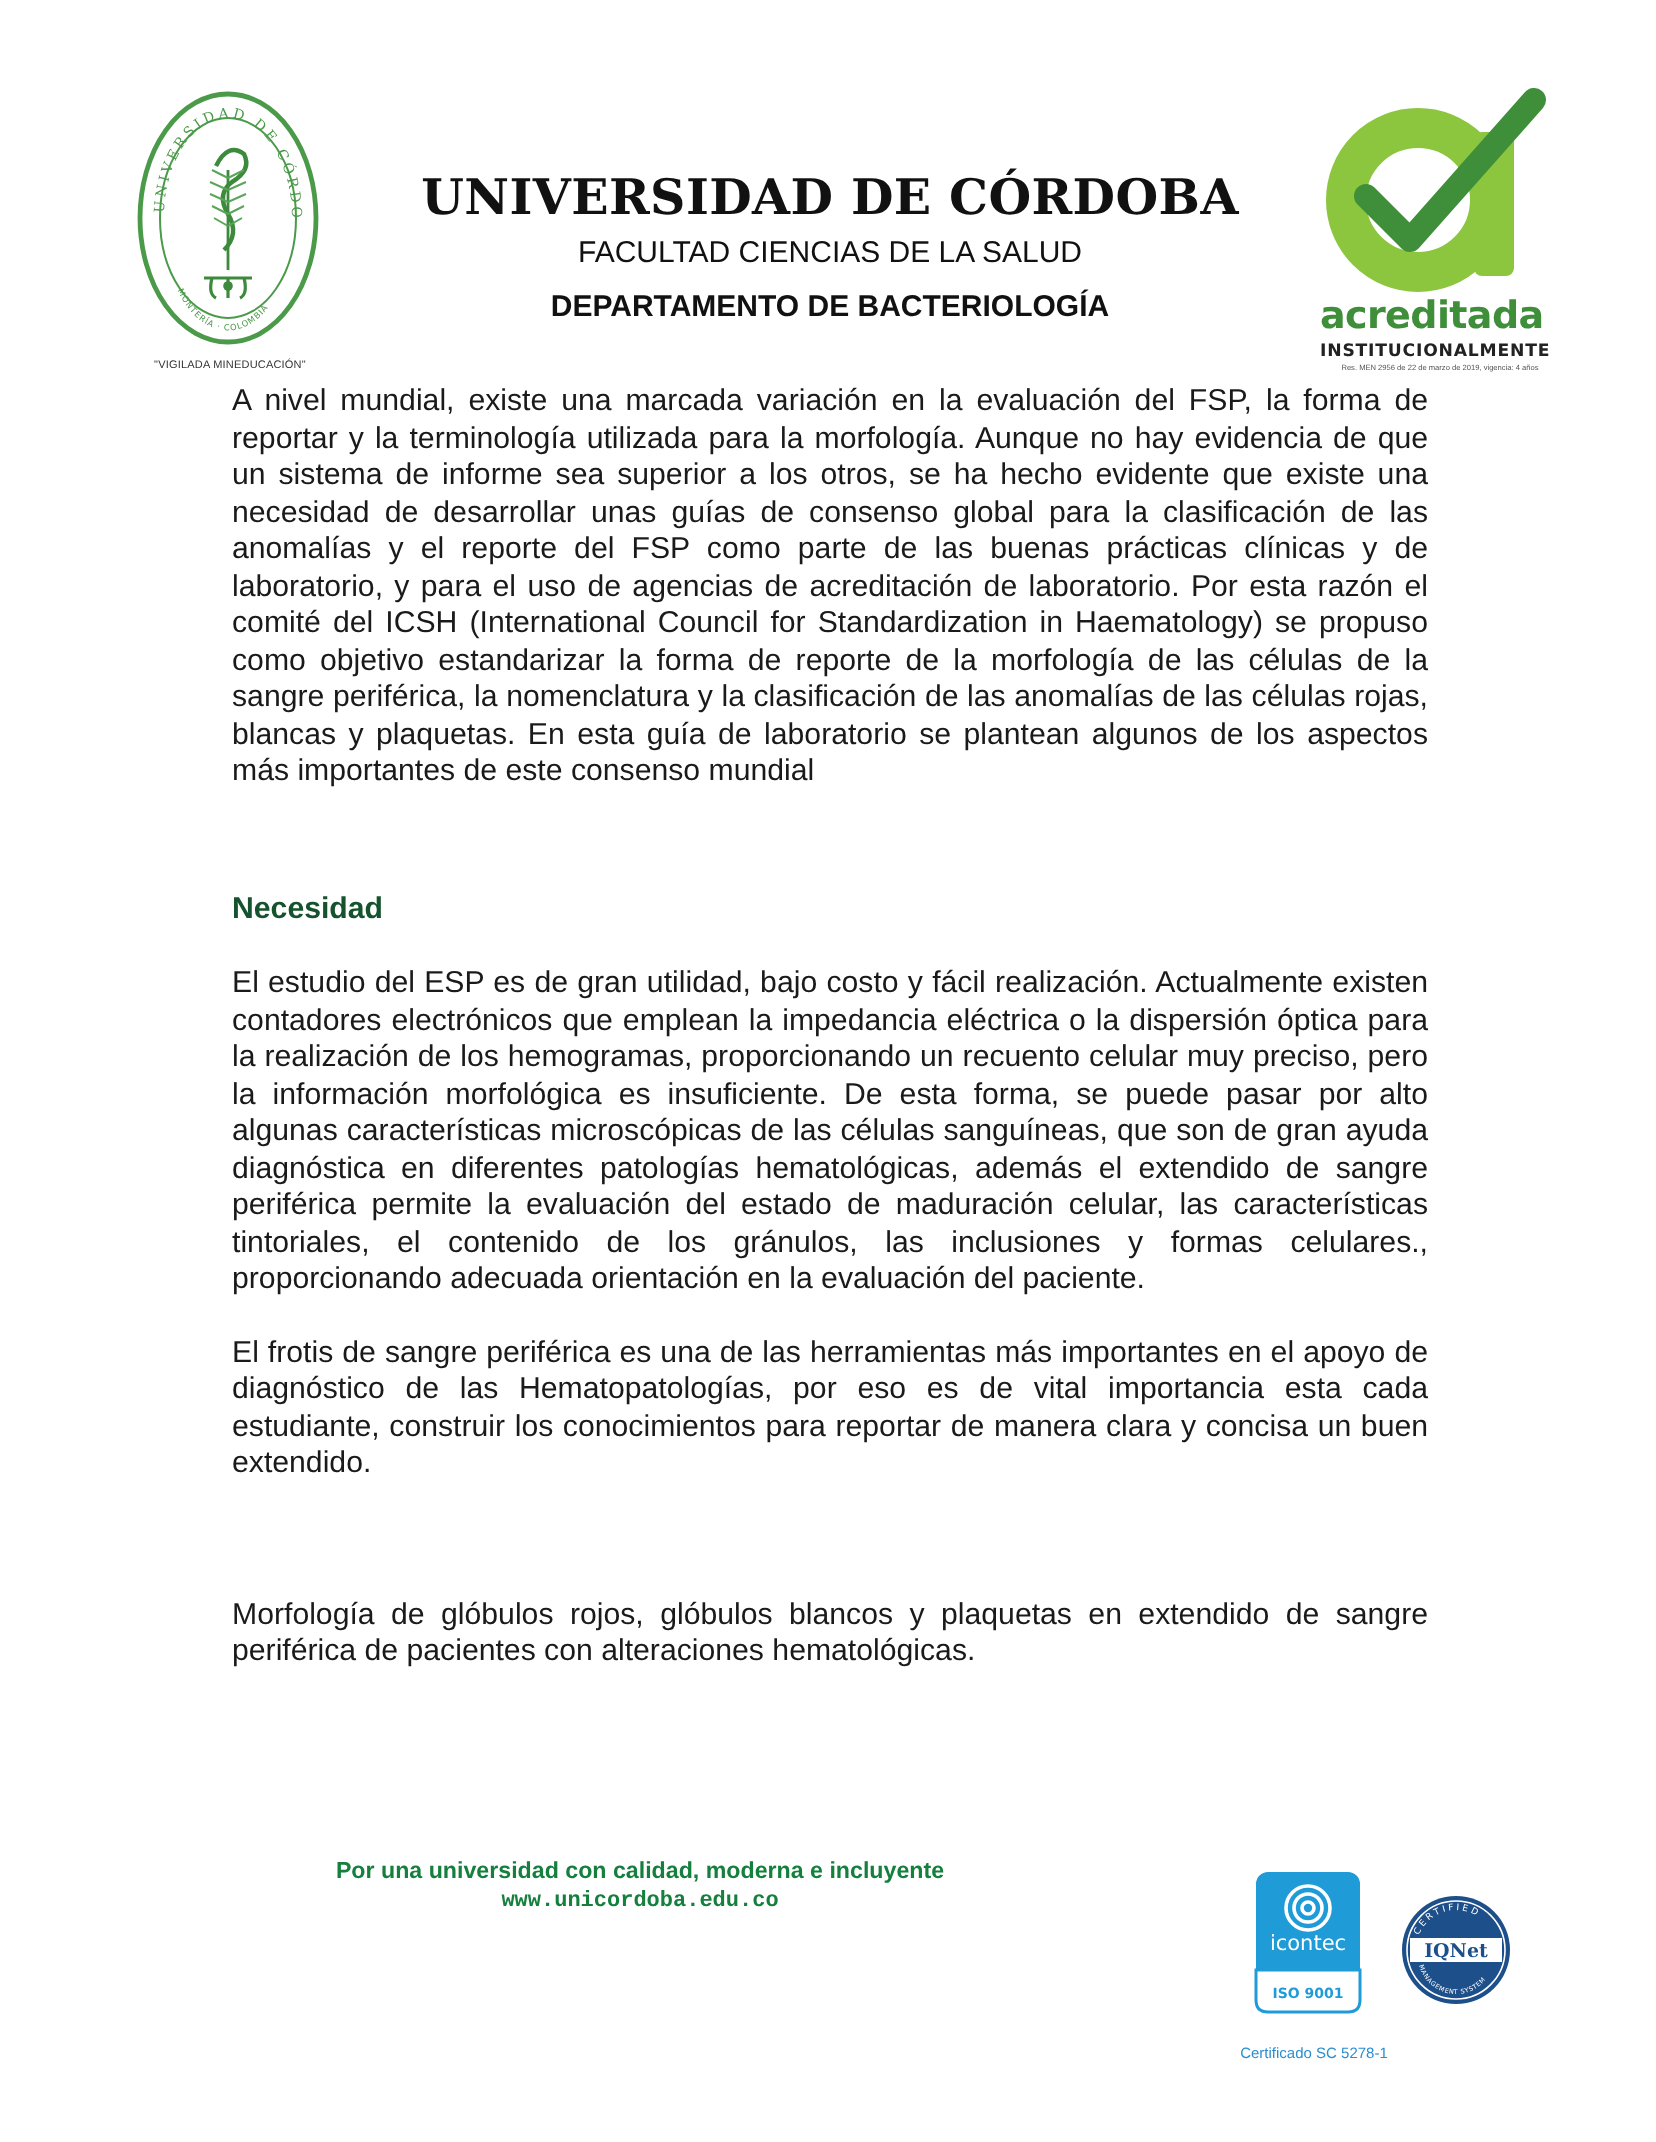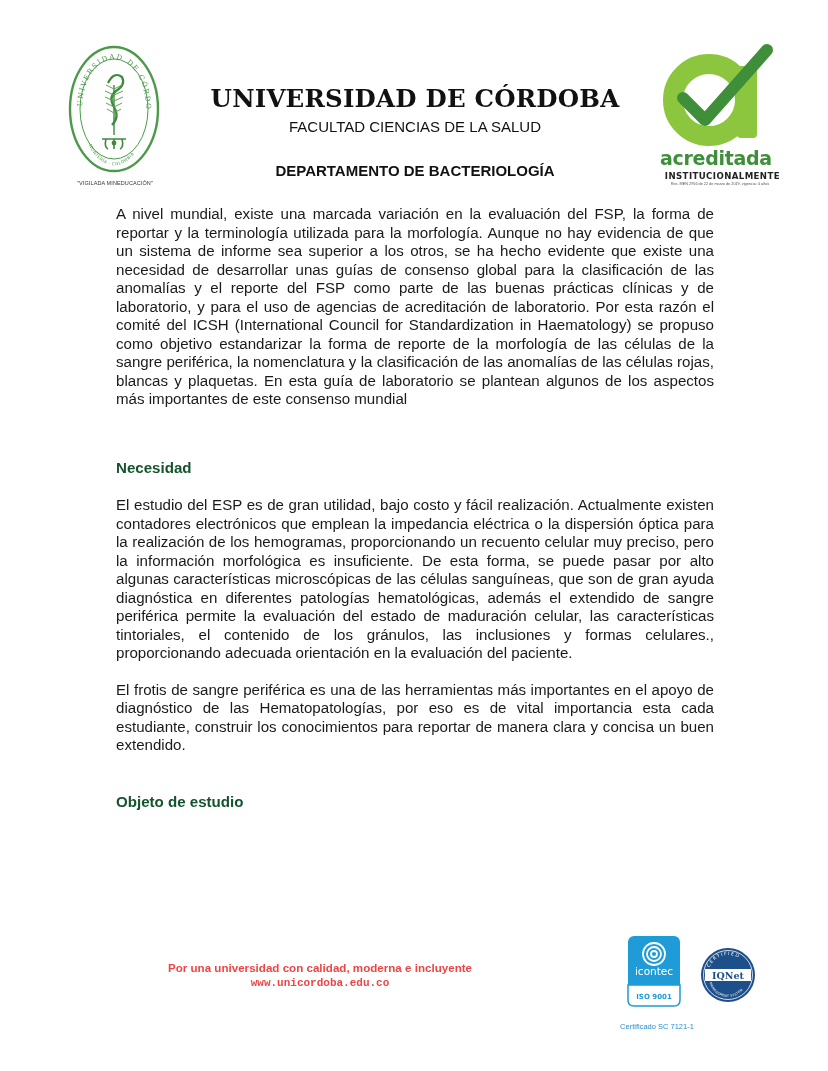--- a/index.html
+++ b/index.html
@@ -4,34 +4,34 @@
   <style>
     html, body { margin: 0; padding: 0; background: #ffffff; }
     body { width: 828px; height: 1071px; position: relative; overflow: hidden; font-family: "Liberation Sans", sans-serif; color: #1a1a1a; }
 
     
     .seal { position: absolute; left: 68px; top: 45px; width: 92px; height: 128px; }
     .seal-caption { position: absolute; left: 60px; top: 180px; width: 110px; text-align: center; font-size: 5.5px; color: #333; letter-spacing: 0.1px; }
     .title-block { position: absolute; left: 200px; top: 84px; width: 430px; text-align: center; }
     .uni-title { font-family: "DejaVu Serif", "Liberation Serif", serif; font-weight: bold; font-size: 24.5px; letter-spacing: 0.2px; color: #111; line-height: 30px; }
     .faculty { font-family: "Liberation Sans", sans-serif; font-weight: normal; font-size: 15px; color: #111; margin-top: 3px; line-height: 20px; }
-    .dept { font-family: "Liberation Sans", sans-serif; font-weight: bold; font-size: 15px; color: #111; margin-top: 24px; line-height: 20px; }
+    .dept { font-family: "Liberation Sans", sans-serif; font-weight: bold; font-size: 15px; color: #111; margin-top: 7px; line-height: 20px; }
 
     .accred { position: absolute; left: 655px; top: 44px; width: 130px; height: 150px; }
     .accred-word { position: absolute; left: 660px; top: 147px; width: 120px; text-align: left; font-family: "DejaVu Sans", sans-serif; font-weight: bold; font-size: 19px; color: #3f8f3a; letter-spacing: -0.3px; line-height: 22px; }
-    .accred-inst { position: absolute; left: 660px; top: 171px; width: 120px; text-align: right; font-family: "DejaVu Sans", sans-serif; font-weight: bold; font-size: 8.6px; color: #222; letter-spacing: 0.4px; line-height: 10px; }
+    .accred-inst { position: absolute; left: 660px; top: 171px; width: 120px; text-align: left; font-family: "DejaVu Sans", sans-serif; font-weight: bold; font-size: 8.6px; color: #222; letter-spacing: 0.4px; line-height: 10px; }
     .accred-res { position: absolute; left: 660px; top: 182px; width: 120px; text-align: center; font-size: 3.8px; color: #555; line-height: 5px; }
 
     
-    .content { position: absolute; left: 116px; top: 205px; width: 598px; }
+    .content { position: absolute; left: 116px; top: 192px; width: 598px; }
     .para { font-family: "Liberation Sans", sans-serif; font-size: 15.1px; line-height: 18.5px; text-align: justify; color: #1a1a1a; margin: 0; }
     .heading { font-family: "Liberation Sans", sans-serif; font-weight: bold; font-size: 15.1px; line-height: 18.5px; color: #14532d; margin: 0; }
 
     
-    .footer-text { position: absolute; left: 100px; top: 960px; width: 440px; text-align: center; font-family: "Liberation Sans", sans-serif; color: #ef4444; }
+    .footer-text { position: absolute; left: 100px; top: 928px; width: 440px; text-align: center; font-family: "Liberation Sans", sans-serif; color: #15803d; }
     .footer-slogan { font-weight: bold; font-size: 11.6px; line-height: 16px; }
     .footer-address { font-size: 10.8px; line-height: 15px; }
     .footer-web { font-weight: bold; font-size: 11px; line-height: 15px; font-family: Liberation Mono, monospace; }
 
     .icontec { position: absolute; left: 627px; top: 935px; width: 54px; height: 72px; }
     .iqnet { position: absolute; left: 699px; top: 946px; width: 58px; height: 58px; }
     .cert-code { position: absolute; left: 612px; top: 1022px; width: 90px; text-align: center; font-size: 7.5px; color: #2a8fd0; }
   </style>
 </head>
 <body>
@@ -93,22 +93,22 @@
   <p class="para">A nivel mundial, existe una marcada variación en la evaluación del FSP, la forma de reportar y la terminología utilizada para la morfología. Aunque no hay evidencia de que un sistema de informe sea superior a los otros, se ha hecho evidente que existe una necesidad de desarrollar unas guías de consenso global para la clasificación de las anomalías y el reporte del FSP como parte de las buenas prácticas clínicas y de laboratorio, y para el uso de agencias de acreditación de laboratorio. Por esta razón el comité del ICSH (International Council for Standardization in Haematology) se propuso como objetivo estandarizar la forma de reporte de la morfología de las células de la sangre periférica, la nomenclatura y la clasificación de las anomalías de las células rojas, blancas y plaquetas. En esta guía de laboratorio se plantean algunos de los aspectos más importantes de este consenso mundial</p>
 
   <div style="height: 50px;"></div>
   <h2 class="heading">Necesidad</h2>
   <div style="height: 19px;"></div>
   <p class="para">El estudio del ESP es de gran utilidad, bajo costo y fácil realización. Actualmente existen contadores electrónicos que emplean la impedancia eléctrica o la dispersión óptica para la realización de los hemogramas, proporcionando un recuento celular muy preciso, pero la información morfológica es insuficiente. De esta forma, se puede pasar por alto algunas características microscópicas de las células sanguíneas, que son de gran ayuda diagnóstica en diferentes patologías hematológicas, además el extendido de sangre periférica permite la evaluación del estado de maduración celular, las características tintoriales, el contenido de los gránulos, las inclusiones y formas celulares., proporcionando adecuada orientación en la evaluación del paciente.</p>
   <div style="height: 18px;"></div>
   <p class="para">El frotis de sangre periférica es una de las herramientas más importantes en el apoyo de diagnóstico de las Hematopatologías, por eso es de vital importancia esta cada estudiante, construir los conocimientos para reportar de manera clara y concisa un buen extendido.</p>
 
   <div style="height: 38px;"></div>
-  <h2 class="heading">Objeto de estudio</h2>
   <div style="height: 19px;"></div>
+  <p class="para">Morfología de glóbulos rojos, glóbulos blancos y plaquetas en extendido de sangre periférica de pacientes con alteraciones hematológicas.</p>
 </div>
 
 <div>
   <div class="footer-text">
     <div class="footer-slogan">Por una universidad con calidad, moderna e incluyente</div>
     <div class="footer-web">www.unicordoba.edu.co</div>
   </div>
 
   <svg class="icontec" viewBox="0 0 54 72">
     <rect x="1" y="1" width="52" height="70" rx="6" fill="#1f9bd7"></rect>
@@ -131,14 +131,14 @@
     <rect x="6" y="23" width="46" height="12" fill="#ffffff"></rect>
     <text x="29" y="32.5" text-anchor="middle" font-size="9.5" fill="#1d4f8a" font-weight="bold" font-family="DejaVu Serif, serif">IQNet</text>
     <text font-size="4.5" fill="#ffffff" font-family="DejaVu Sans, sans-serif" letter-spacing="1.4">
       <textPath href="#iqTop" startOffset="12%">CERTIFIED</textPath>
     </text>
     <text font-size="3.2" fill="#ffffff" font-family="DejaVu Sans, sans-serif" letter-spacing="0.3">
       <textPath href="#iqBot" startOffset="8%">MANAGEMENT SYSTEM</textPath>
     </text>
   </svg>
 
-  <div class="cert-code">Certificado SC 7121-1</div>
+  <div class="cert-code">Certificado SC 5278-1</div>
 </div>
 
 </body></html>

